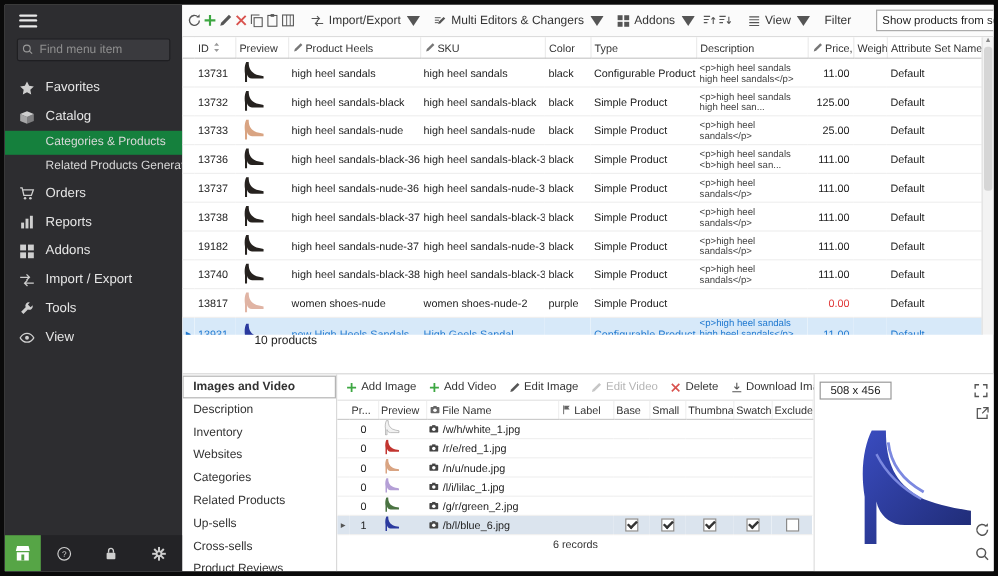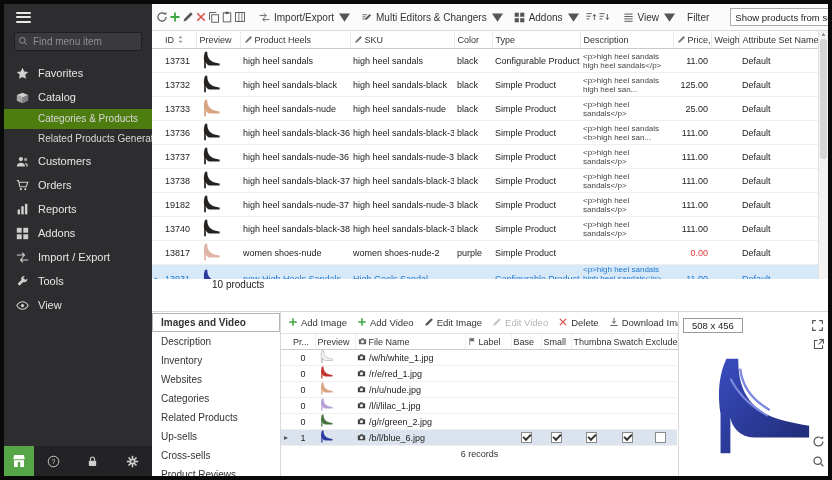--- a/index.html
+++ b/index.html
@@ -14,21 +14,21 @@
   .hamb span{height:2px;background:#e8e8e8;border-radius:1px}
   .sb-search{margin:2px 10px 10px;position:relative}
   .sb-search .icn{position:absolute;left:4px;top:4px;width:10px;height:10px;color:#9a9a9a}
   .sb-search input{width:100%;box-sizing:border-box;height:19px;background:#3a3a3e;border:1px solid #1f1f22;border-radius:2px;
                    color:#ddd;font-size:10px;padding:0 4px 0 18px;outline:none}
   .sb-search input::placeholder{color:#8f8f8f}
   .sb-menu{flex:1;overflow:hidden}
   .menu-item{display:flex;align-items:center;gap:9px;height:24px;padding:0 12px;cursor:pointer;color:#e6e6e6;white-space:nowrap}
   .menu-item .icn{width:13px;height:13px;min-width:13px;color:#cfcfcf}
   .sub-item{height:20px;line-height:20px;padding:0 8px 0 34px;font-size:10px;color:#d8d8d8;cursor:pointer;white-space:nowrap;overflow:hidden}
-  .sub-item.active{background:#4d7c0f}
+  .sub-item.active{background:#15803d}
   .sb-bottom{height:30px;min-height:30px;background:#232326;display:flex;align-items:center}
   .sb-bstore{width:30px;height:30px;background:#56a546;display:flex;align-items:center;justify-content:center;cursor:pointer}
   .sb-bstore .icn{width:16px;height:16px}
   .sb-bicons{flex:1;display:flex;justify-content:space-around;align-items:center}
   .sb-bicons .icn{width:13px;height:13px;color:#cfcfcf;cursor:pointer}
 
   
   .main{flex:1;display:flex;flex-direction:column;min-width:0;background:#fff}
   .toolbar{height:26px;min-height:26px;display:flex;align-items:center;gap:1px;padding:0 4px;background:#fbfbfb;
            border-bottom:1px solid #dcdcdc;font-size:10px;color:#333;white-space:nowrap;overflow:hidden}
@@ -64,21 +64,21 @@
 
   
   .bottom{flex:1;display:flex;border-top:1px solid #d7d7d7;min-height:0;margin-top:12px}
   .tabs{width:128px;min-width:128px;border-right:1px solid #d9d9d9;padding-top:1px;font-size:10px;overflow:hidden}
   .tab{height:17px;line-height:17px;padding:0 8px;color:#333;cursor:pointer;border:1px solid transparent;white-space:nowrap;overflow:hidden}
   .tab.active{font-weight:bold;border-color:#b5b5b5;background:#fff}
 
   .media{flex:1;min-width:0;display:flex;flex-direction:column;border-right:1px solid #d9d9d9;overflow:hidden}
   .mtoolbar{height:21px;min-height:21px;display:flex;align-items:center;padding:0 3px;border-bottom:1px solid #e3e3e3;
             font-size:9.5px;color:#333;white-space:nowrap;overflow:hidden}
-  .mbtn{display:flex;align-items:flex-start;gap:3px;padding:0 4px;cursor:pointer}
+  .mbtn{display:flex;align-items:flex-end;gap:3px;padding:0 4px;cursor:pointer}
   .mbtn .icn{width:10px;height:10px}
   .mbtn.disabled{color:#b4b4b4}
   .msep{width:1px;height:13px;background:#e0e0e0;margin:0 1px}
   table.mgrid{border-collapse:collapse;table-layout:fixed;font-size:9px;color:#222;width:396px}
   .mgrid th{height:15px;border-bottom:1px solid #ccc;border-right:1px solid #f0f0f0;font-weight:normal;text-align:left;
             padding:0 2px;white-space:nowrap;overflow:hidden;color:#333}
   .mgrid th .icn{width:9px;height:9px;color:#666;margin-right:2px;display:inline-flex;vertical-align:-1px}
   .mgrid td{height:15px;border-bottom:1px solid #f0f0f0;padding:0 2px;white-space:nowrap;overflow:hidden;vertical-align:middle}
   .mgrid tr.sel{background:#dbe4ee}
   .mgrid .center{text-align:center}
@@ -137,31 +137,20 @@
             <svg viewBox="0 0 16 16">
               <path d="M1 5l7-3 7 3-7 3z" fill="currentColor"></path>
               <path d="M1 5v7l7 3V8z" fill="currentColor" opacity=".75"></path>
               <path d="M15 5v7l-7 3V8z" fill="currentColor" opacity=".5"></path>
             </svg>
           </span>
           <span>Catalog</span>
         </div>
         <div class="sub-item active">Categories &amp; Products</div>
         <div class="sub-item">Related Products Generator</div>
-        <div class="menu-item">
-          <span class="icn">
-            <svg viewBox="0 0 16 16">
-              <circle cx="6" cy="5" r="2.6" fill="currentColor"></circle>
-              <path d="M1 14c0-3 2.2-4.5 5-4.5s5 1.5 5 4.5z" fill="currentColor"></path>
-              <circle cx="11.8" cy="5.5" r="2" fill="currentColor" opacity=".7"></circle>
-              <path d="M11 9.6c2.4.2 4 1.6 4 4.4h-2.5" fill="currentColor" opacity=".7"></path>
-            </svg>
-          </span>
-          <span>Customers</span>
-        </div>
         <div class="menu-item">
           <span class="icn">
             <svg viewBox="0 0 16 16">
               <path d="M1 2h2l1.8 7.5h7.7L14.5 4H4" fill="none" stroke="currentColor" stroke-width="1.3"></path>
               <circle cx="6" cy="12.5" r="1.3" fill="currentColor"></circle>
               <circle cx="11.5" cy="12.5" r="1.3" fill="currentColor"></circle>
             </svg>
           </span>
           <span>Orders</span>
         </div>

